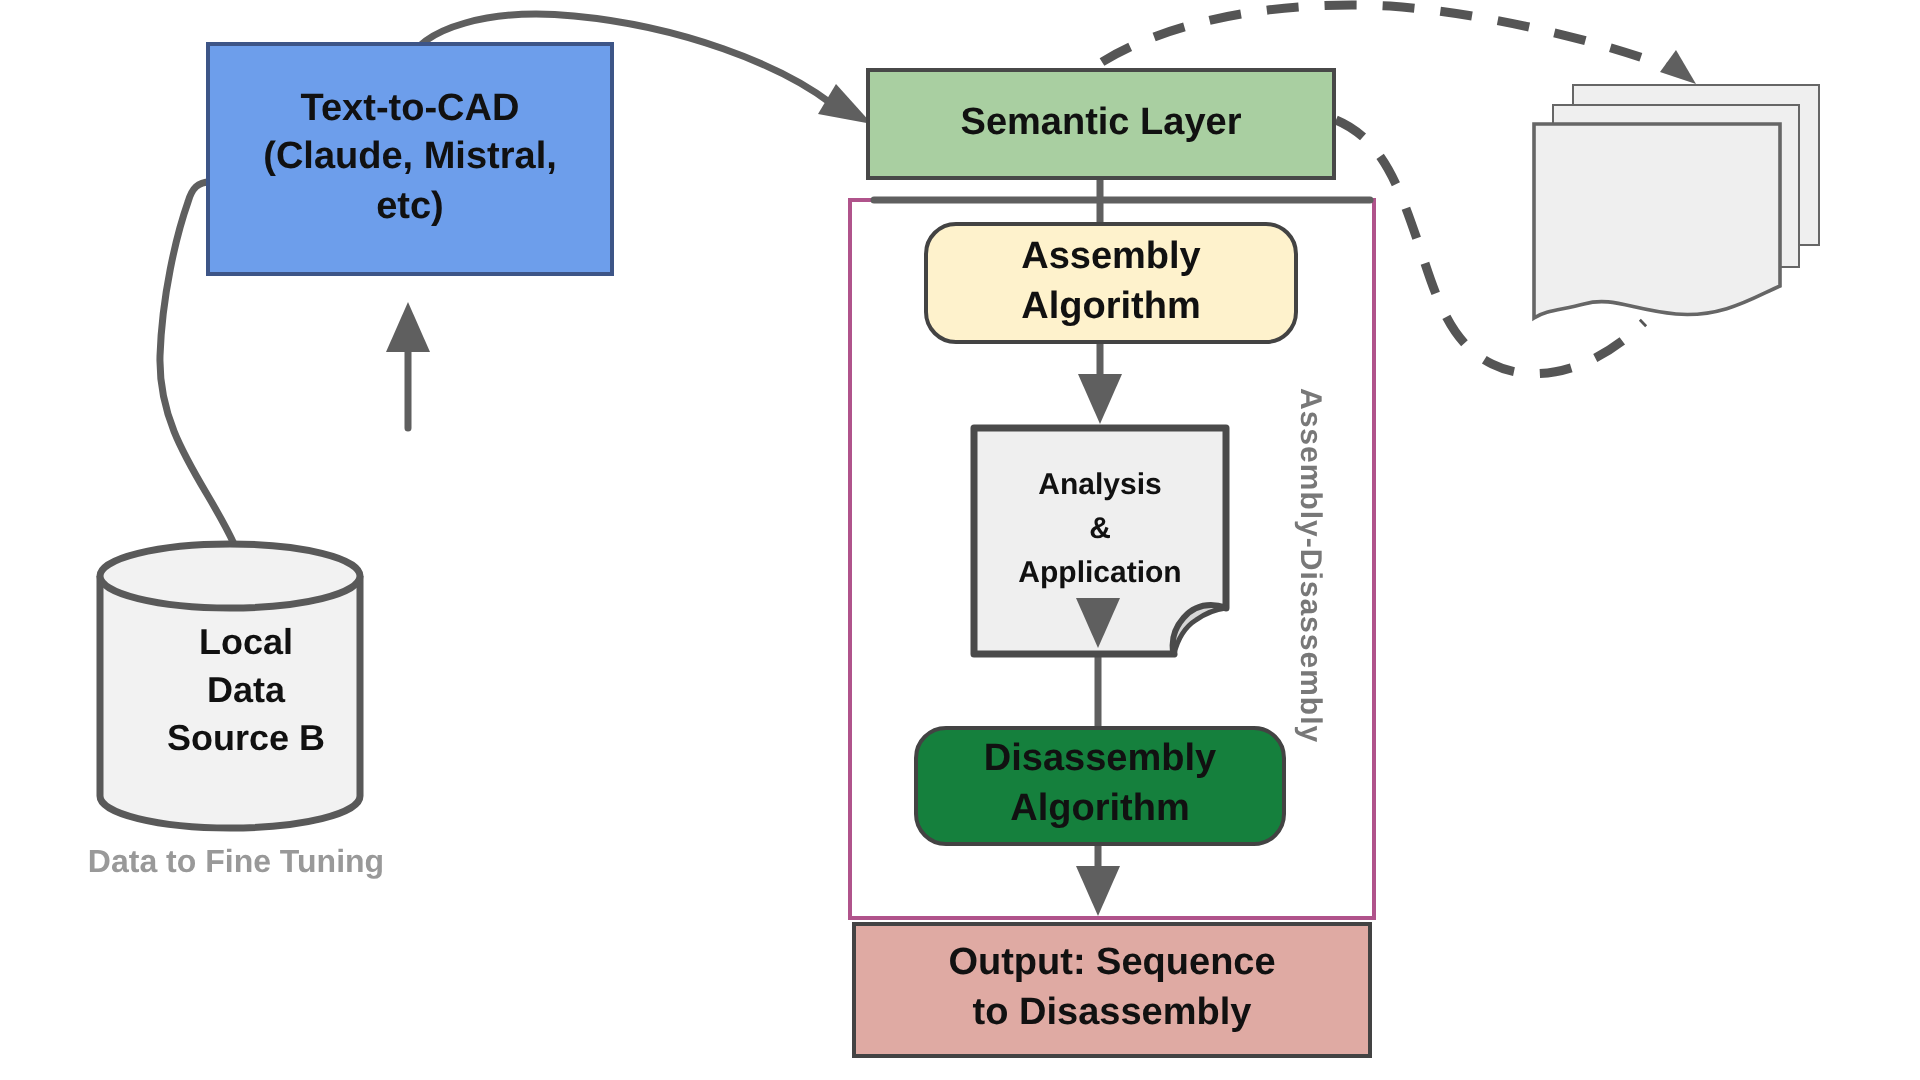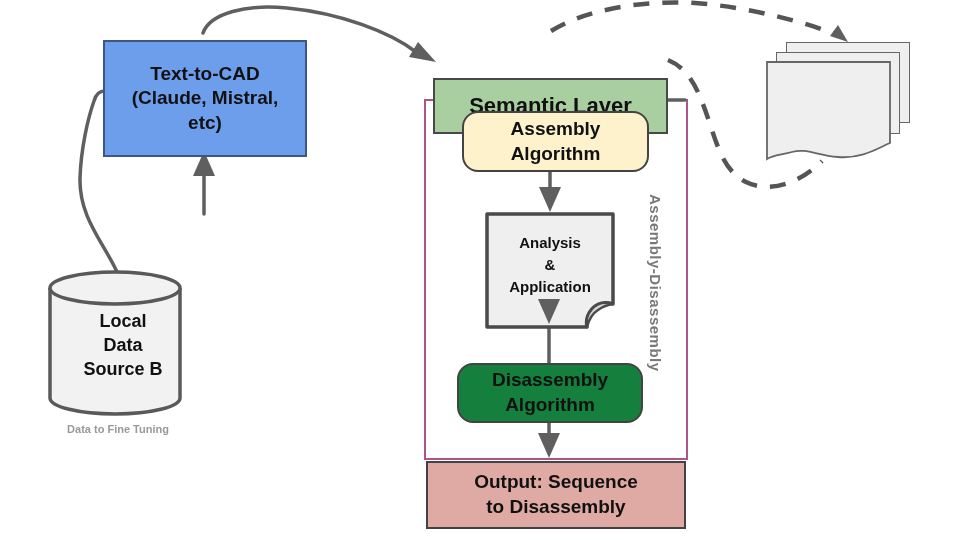--- a/index.html
+++ b/index.html
@@ -14,26 +14,26 @@
   }
   
   #group-rect{
     left:424px;top:99px;width:260px;height:357px;
     border:2px solid #b0538b;background:transparent;z-index:1;
   }
   #connector-layer{left:0;top:0;width:960px;height:540px;z-index:2;pointer-events:none;}
   #top-layer{left:0;top:0;width:960px;height:540px;z-index:4;pointer-events:none;}
   .shape{z-index:3;}
   #text-to-cad{
-    left:103px;top:40px;width:204px;height:117px;background:#6d9eeb;
+    left:103px;top:21px;width:204px;height:117px;background:#6d9eeb;
     border:2px solid #3d5587;font-size:19px;line-height:1.28;
   }
   #semantic-layer{
     left:433px;top:34px;width:235px;height:56px;background:#a9cfa1;
-    border:2px solid #484848;font-size:22px;margin-top:44px;
+    border:2px solid #484848;font-size:19px;
   }
   #assembly-algorithm{
     left:462px;top:111px;width:187px;height:61px;background:#fef2cc;
     border:2px solid #434343;border-radius:16px;font-size:19px;line-height:1.3;justify-content:center;
   }
   #disassembly-algorithm{
     left:457px;top:363px;width:186px;height:60px;background:#15803d;
     border:2px solid #434343;border-radius:16px;font-size:19px;line-height:1.3;
   }
   #output-box{
@@ -43,21 +43,21 @@
   #note-shape{left:484px;top:211px;width:132px;height:120px;}
   #note-label{
     left:486px;top:222px;width:128px;height:86px;font-size:15px;line-height:1.45;
   }
   #cylinder{left:44px;top:266px;width:142px;height:160px;}
   #cylinder-label{
     left:50px;top:295px;width:146px;height:100px;font-size:18px;line-height:1.35;
   }
   #fine-tuning-caption{
     left:18px;top:423px;width:200px;text-align:center;font-weight:bold;
-    font-size:11px;color:#999999;white-space:pre-line;
+    font-size:16px;color:#999999;white-space:pre-line;
   }
   .doc-page{
     background:#efefef;border:1.8px solid #666;box-sizing:border-box;
   }
   #doc-back{left:786px;top:42px;width:124px;height:81px;}
   #doc-mid{left:776px;top:52px;width:124px;height:82px;}
   #doc-front{left:764px;top:60px;width:130px;height:108px;}
   #doc-label{
     left:776px;top:84px;width:112px;font-size:15px;font-weight:bold;
     color:#595959;line-height:1.4;white-space:pre-line;text-align:left;z-index:3;

